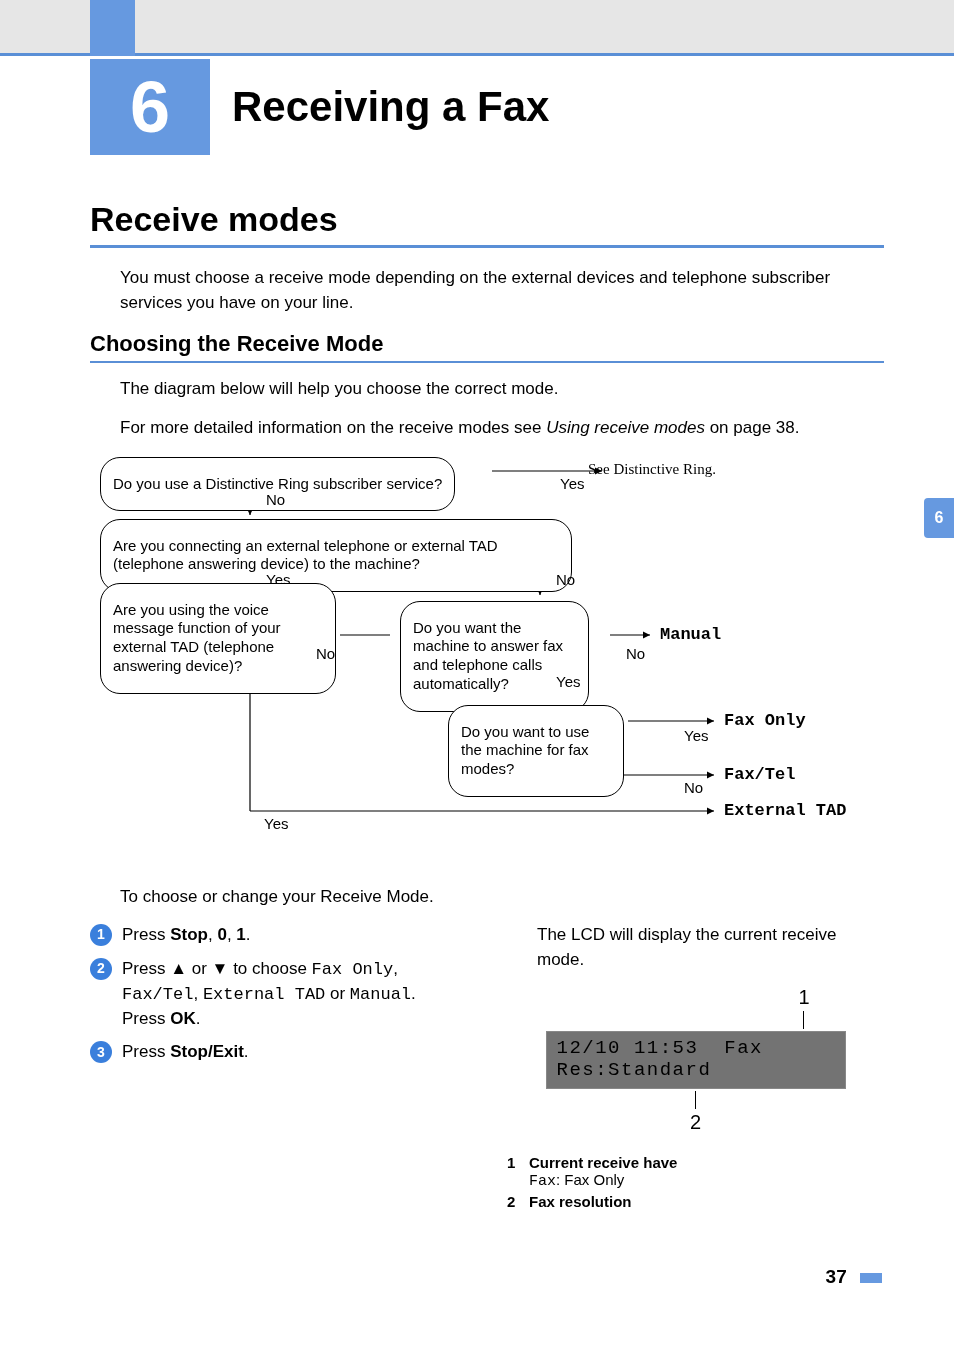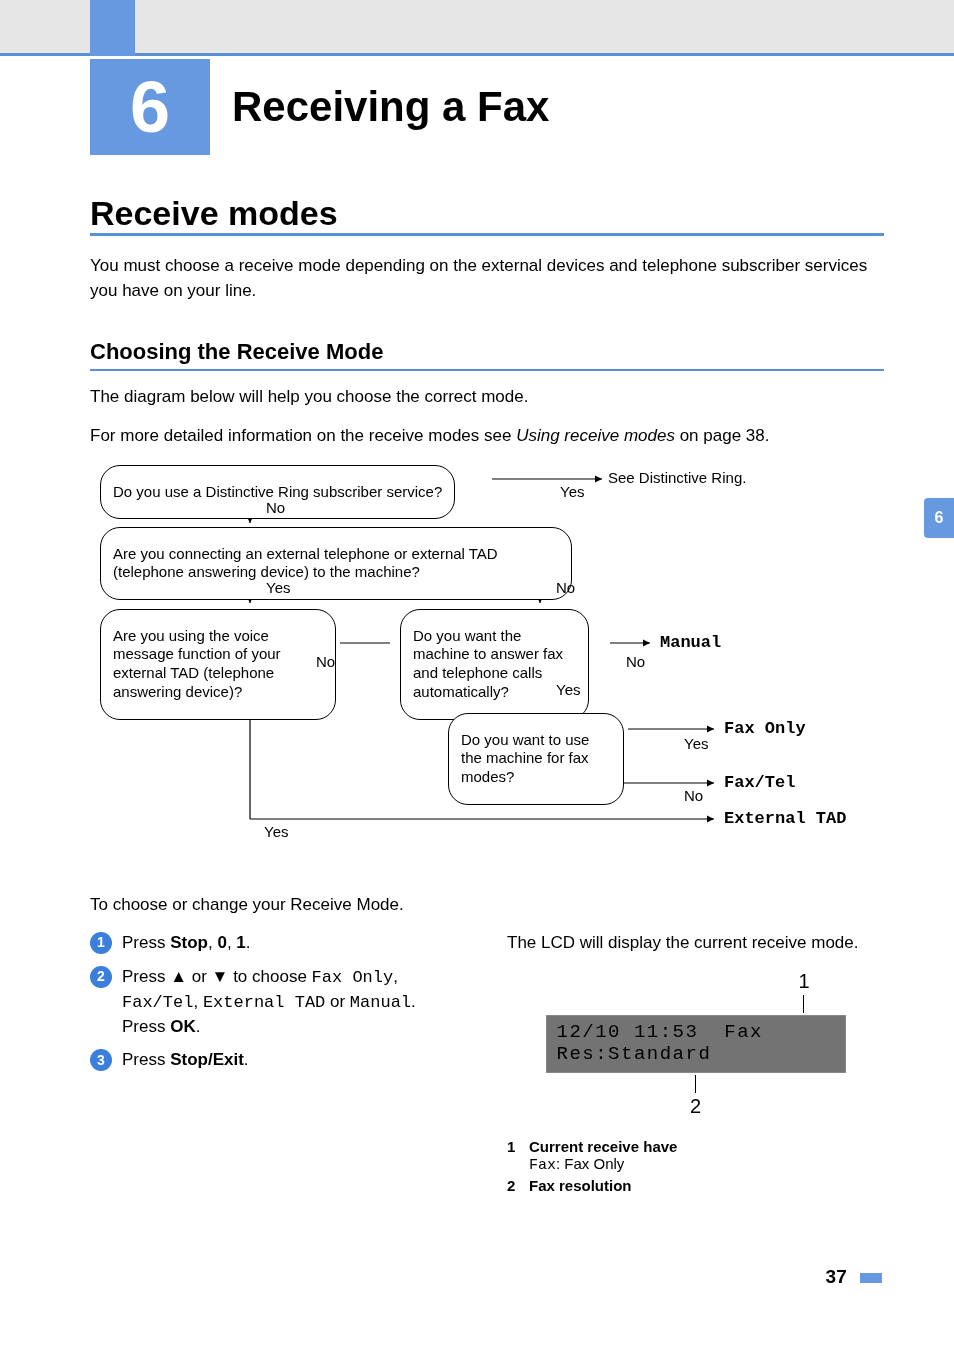--- a/index.html
+++ b/index.html
@@ -50,36 +50,38 @@
     .content {
       position: absolute;
       left: 90px; right: 70px;
       top: 190px;
     }
     .h1 {
       font-size: 34px;
       font-weight: bold;
       color: #000;
       border-bottom: 3px solid #5a8fd6;
+      padding-bottom: 6px;
       margin-bottom: 18px;
-      margin-top: 4px;
+      margin-top: 10px;
     }
     .body-text {
       font-size: 17px;
       line-height: 1.45;
       margin-bottom: 14px;
+      margin-left: 30px;
     }
     .h2 {
       font-size: 22px;
       font-weight: bold;
       color: #000;
       border-bottom: 2px solid #5a8fd6;
       padding-bottom: 4px;
       margin-bottom: 14px;
-      margin-top: 36px;
+      margin-top: 16px;
     }
     .italic { font-style: italic; }
     .diagram {
       position: relative;
       width: 790px;
       height: 390px;
       margin-top: 8px;
       margin-bottom: 40px;
       font-size: 15px;
     }
@@ -249,28 +251,28 @@
 
       <line x1="450" y1="286" x2="450" y2="320" stroke="#000" stroke-width="1.2"></line>
       <line x1="450" y1="320" x2="624" y2="320" stroke="#000" stroke-width="1.2" marker-end="url(#arrow)"></line>
 
       <line x1="160" y1="206" x2="160" y2="356" stroke="#000" stroke-width="1.2"></line>
       <line x1="160" y1="356" x2="624" y2="356" stroke="#000" stroke-width="1.2" marker-end="url(#arrow)"></line>
     </svg>
 
     <div class="oval" style="left:10px; top:2px;">Do you use a Distinctive Ring subscriber service?</div>
     <div class="plain-label" style="left:470px; top:20px;">Yes</div>
-    <div class="plain-label" style="left:518px; top:6px;">See Distinctive Ring.</div>
+    <div class="plain-label" style="left:498px; top:6px;font-family:Liberation Serif, serif;">See Distinctive Ring.</div>
     <div class="plain-label" style="left:176px; top:36px;">No</div>
 
     <div class="oval" style="left:10px; top:64px; width:472px;">Are you connecting an external telephone or external TAD (telephone answering device) to the machine?</div>
     <div class="plain-label" style="left:176px; top:116px;">Yes</div>
     <div class="plain-label" style="left:466px; top:116px;">No</div>
 
-    <div class="oval" style="left:10px; top:146px; width:236px;">Are you using the voice message function of your external TAD (telephone answering device)?</div>
+    <div class="oval" style="left:10px; top:128px; width:236px;">Are you using the voice message function of your external TAD (telephone answering device)?</div>
     <div class="plain-label" style="left:226px; top:190px;">No</div>
     <div class="plain-label" style="left:174px; top:360px;">Yes</div>
 
     <div class="oval" style="left:310px; top:146px; width:189px;">Do you want the machine to answer fax and telephone calls automatically?</div>
     <div class="plain-label" style="left:536px; top:190px;">No</div>
     <div class="plain-label" style="left:466px; top:218px;">Yes</div>
     <div class="result-label" style="left:570px; top:170px;">Manual</div>
 
     <div class="oval" style="left:358px; top:250px; width:176px;">Do you want to use the machine for fax modes?</div>
     <div class="plain-label" style="left:594px; top:272px;">Yes</div>

